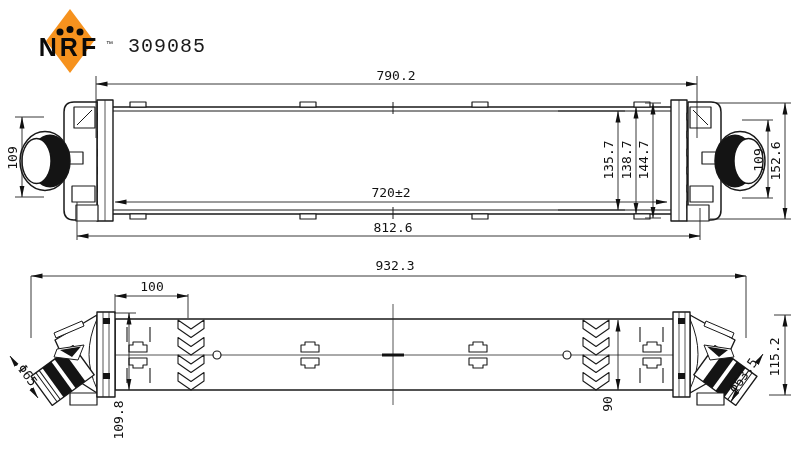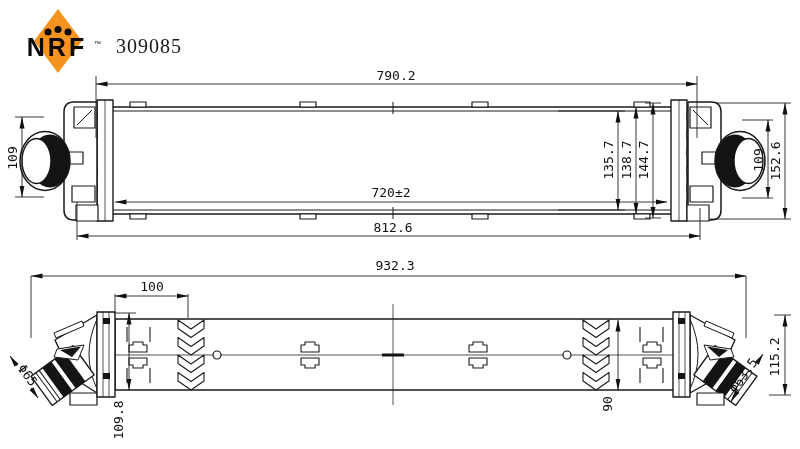--- a/index.html
+++ b/index.html
@@ -1,19 +1,19 @@
 <!DOCTYPE html>
 <html><head>
 <meta charset="utf-8">
 <style>
   html,body{margin:0;padding:0;background:#ffffff;}
   #page{position:relative;width:800px;height:449px;background:#fff;overflow:hidden;
         font-family:"Liberation Sans",sans-serif;}
-  #header{position:absolute;top:4px;left:8px;display:flex;align-items:center;z-index:2;}
-  #part-number{margin-left:8px;margin-top:10px;font-family:Liberation Serif, serif;
+  #header{position:absolute;top:4px;left:20px;display:flex;align-items:center;z-index:2;}
+  #part-number{margin-left:8px;margin-top:10px;font-family:Liberation Mono, monospace;
         font-size:20px;color:#1a1a1a;letter-spacing:1px;}
   .logo-text{font-family:"Liberation Sans",sans-serif;font-weight:900;font-size:25px;
         letter-spacing:3px;fill:#0a0a0a;}
   .logo-tm{font-family:"Liberation Sans",sans-serif;font-size:7px;fill:#0a0a0a;}
   #drawing{position:absolute;top:0;left:0;}
   .ol{fill:#fff;stroke:#1a1a1a;stroke-width:1.5;stroke-linejoin:round;}
   .ol2{fill:#fff;stroke:#1a1a1a;stroke-width:1.2;stroke-linejoin:round;}
   .ln{stroke:#1a1a1a;stroke-width:1;fill:none;}
   .thin{stroke:#2a2a2a;stroke-width:.8;fill:none;}
   .dimline{stroke:#222;stroke-width:.9;fill:none;}

